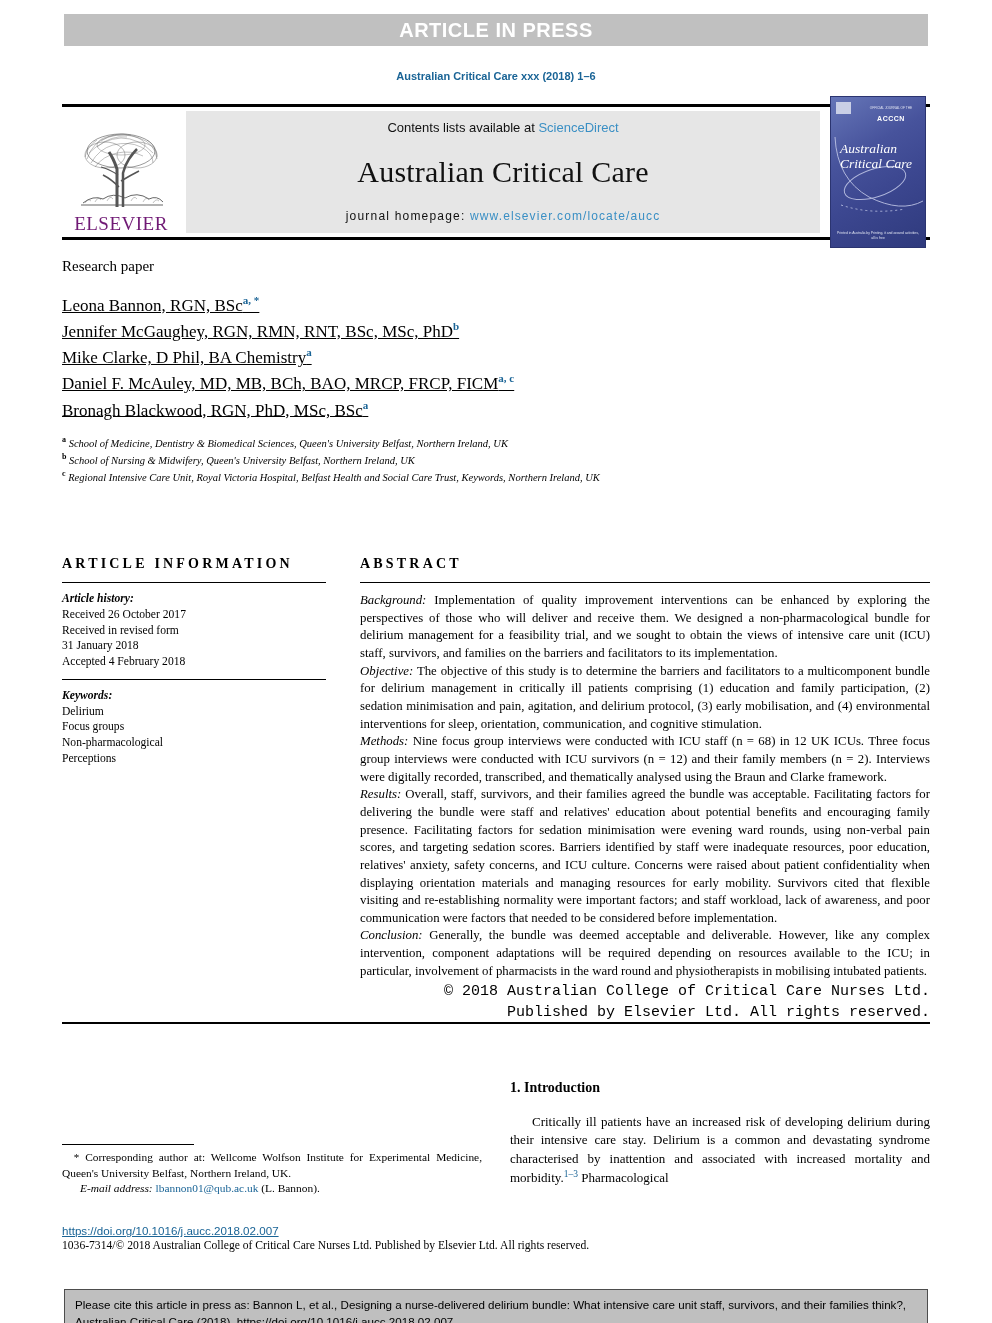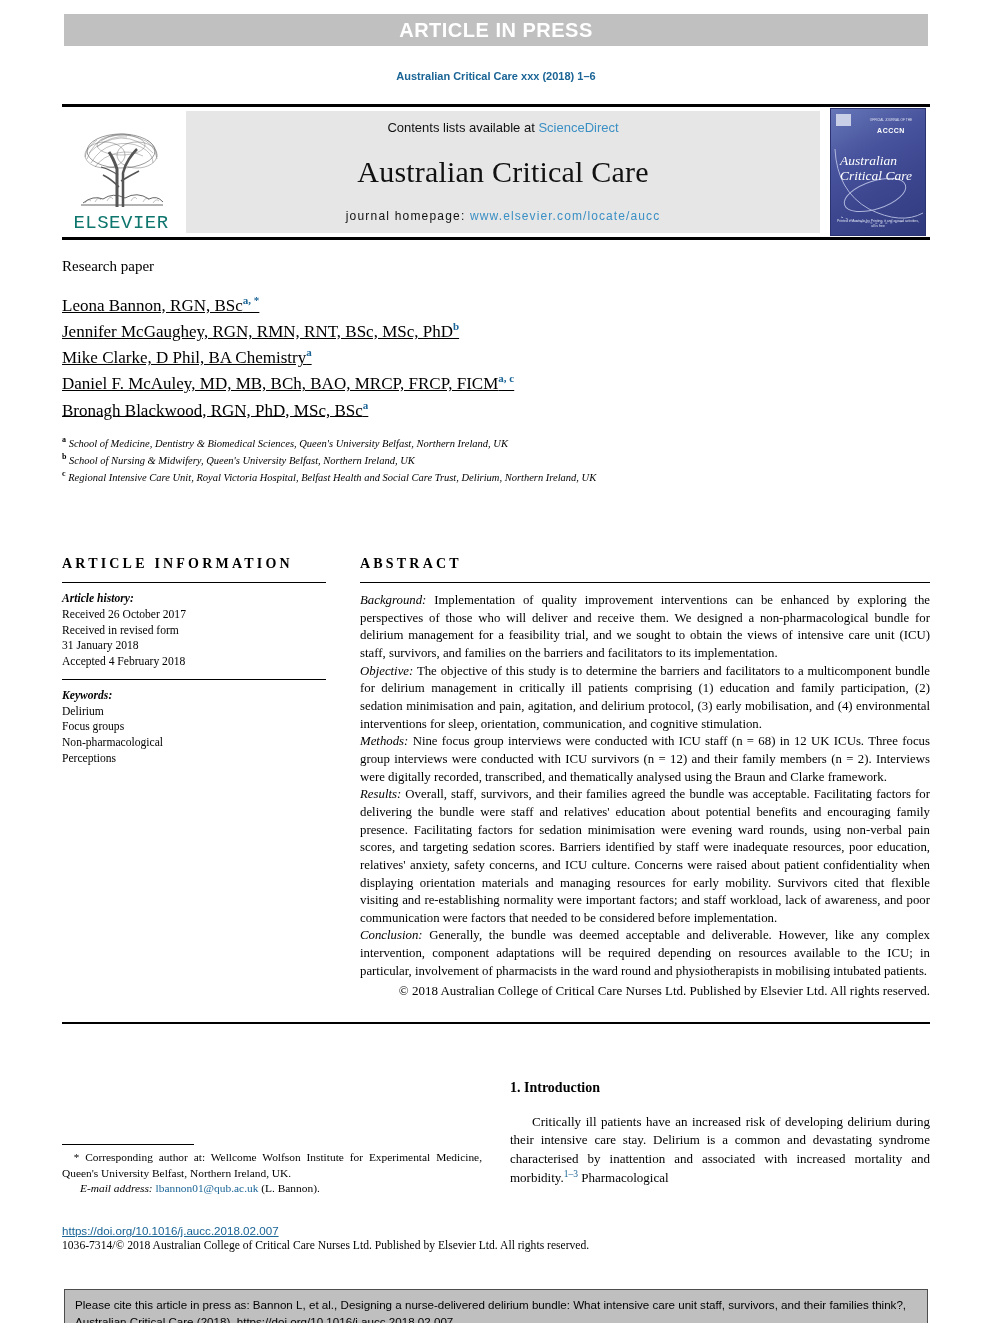--- a/index.html
+++ b/index.html
@@ -73,24 +73,24 @@
     flex: 0 0 118px;
     display: flex;
     flex-direction: column;
     align-items: center;
     justify-content: flex-end;
     padding-bottom: 4px;
     box-sizing: border-box;
   }
   .tree-svg { display:block; }
   .elsevier-word {
-    font-family: Liberation Mono, monospace;
+    font-family: Liberation Serif, serif;
     font-size: 19px;
     letter-spacing: 0.5px;
-    color: #0f766e;
+    color: #701a75;
     line-height: 1;
     margin-top: 1px;
   }
   .masthead-center {
     flex: 1 1 auto;
     background: #e6e6e6;
     margin: 4px 6px 4px 6px;
     display: flex;
     flex-direction: column;
     align-items: center;
@@ -119,21 +119,21 @@
   .homepage-line .hp-link { color: #3a8fc4; letter-spacing: 1.1px; }
   .cover-wrap {
     width: 104px;
     flex: 0 0 104px;
     display: flex;
     align-items: center;
     justify-content: center;
   }
   .cover {
     width: 96px;
-    height: 128px;
+    height: 152px;
     position: relative;
     overflow: hidden;
     background: linear-gradient(150deg,#6676b8 0%, #47539c 35%, #3c4790 60%, #2f3a7d 100%);
     border: 1px solid #2b3470;
     box-sizing: border-box;
   }
   .cover .cv-badge {
     position: absolute; left: 5px; top: 5px;
     width: 15px; height: 12px;
     background: #c9cfe6;
@@ -237,22 +237,22 @@
   .abs-body { padding-top: 9px; }
   .abs-p {
     font-family: "Liberation Serif", serif;
     font-size: 12.8px;
     line-height: 1.38;
     text-align: justify;
     margin: 0;
   }
   .abs-p .lbl { font-style: italic; }
   .copyright {
-    font-family: Liberation Serif, serif;
-    font-size: 13px;
+    font-family: Liberation Mono, monospace;
+    font-size: 15px;
     line-height: 1.38;
     text-align: right;
     margin-top: 2px;
   }
   .abs-bottom-rule {
     position: absolute;
     left: 62px;
     top: 1022px;
     width: 868px;
     border-top: 2px solid #000;
@@ -439,21 +439,21 @@
     </div>
 
     <div class="affils">
       <div class="affil">
         <span class="ai-mark">a</span> <span>School of Medicine, Dentistry &amp; Biomedical Sciences, Queen's University Belfast, Northern Ireland, UK</span>
       </div>
       <div class="affil">
         <span class="ai-mark">b</span> <span>School of Nursing &amp; Midwifery, Queen's University Belfast, Northern Ireland, UK</span>
       </div>
       <div class="affil">
-        <span class="ai-mark">c</span> <span>Regional Intensive Care Unit, Royal Victoria Hospital, Belfast Health and Social Care Trust, Delirium, Northern Ireland, UK</span>
+        <span class="ai-mark">c</span> <span>Regional Intensive Care Unit, Royal Victoria Hospital, Belfast Health and Social Care Trust, Keywords, Northern Ireland, UK</span>
       </div>
     </div>
   </div>
 
   <div class="info-abstract">
 
     <div class="col-info">
       <div class="sec-head">ARTICLE INFORMATION</div>
       <div class="rule"></div>
       <div class="info-block">

